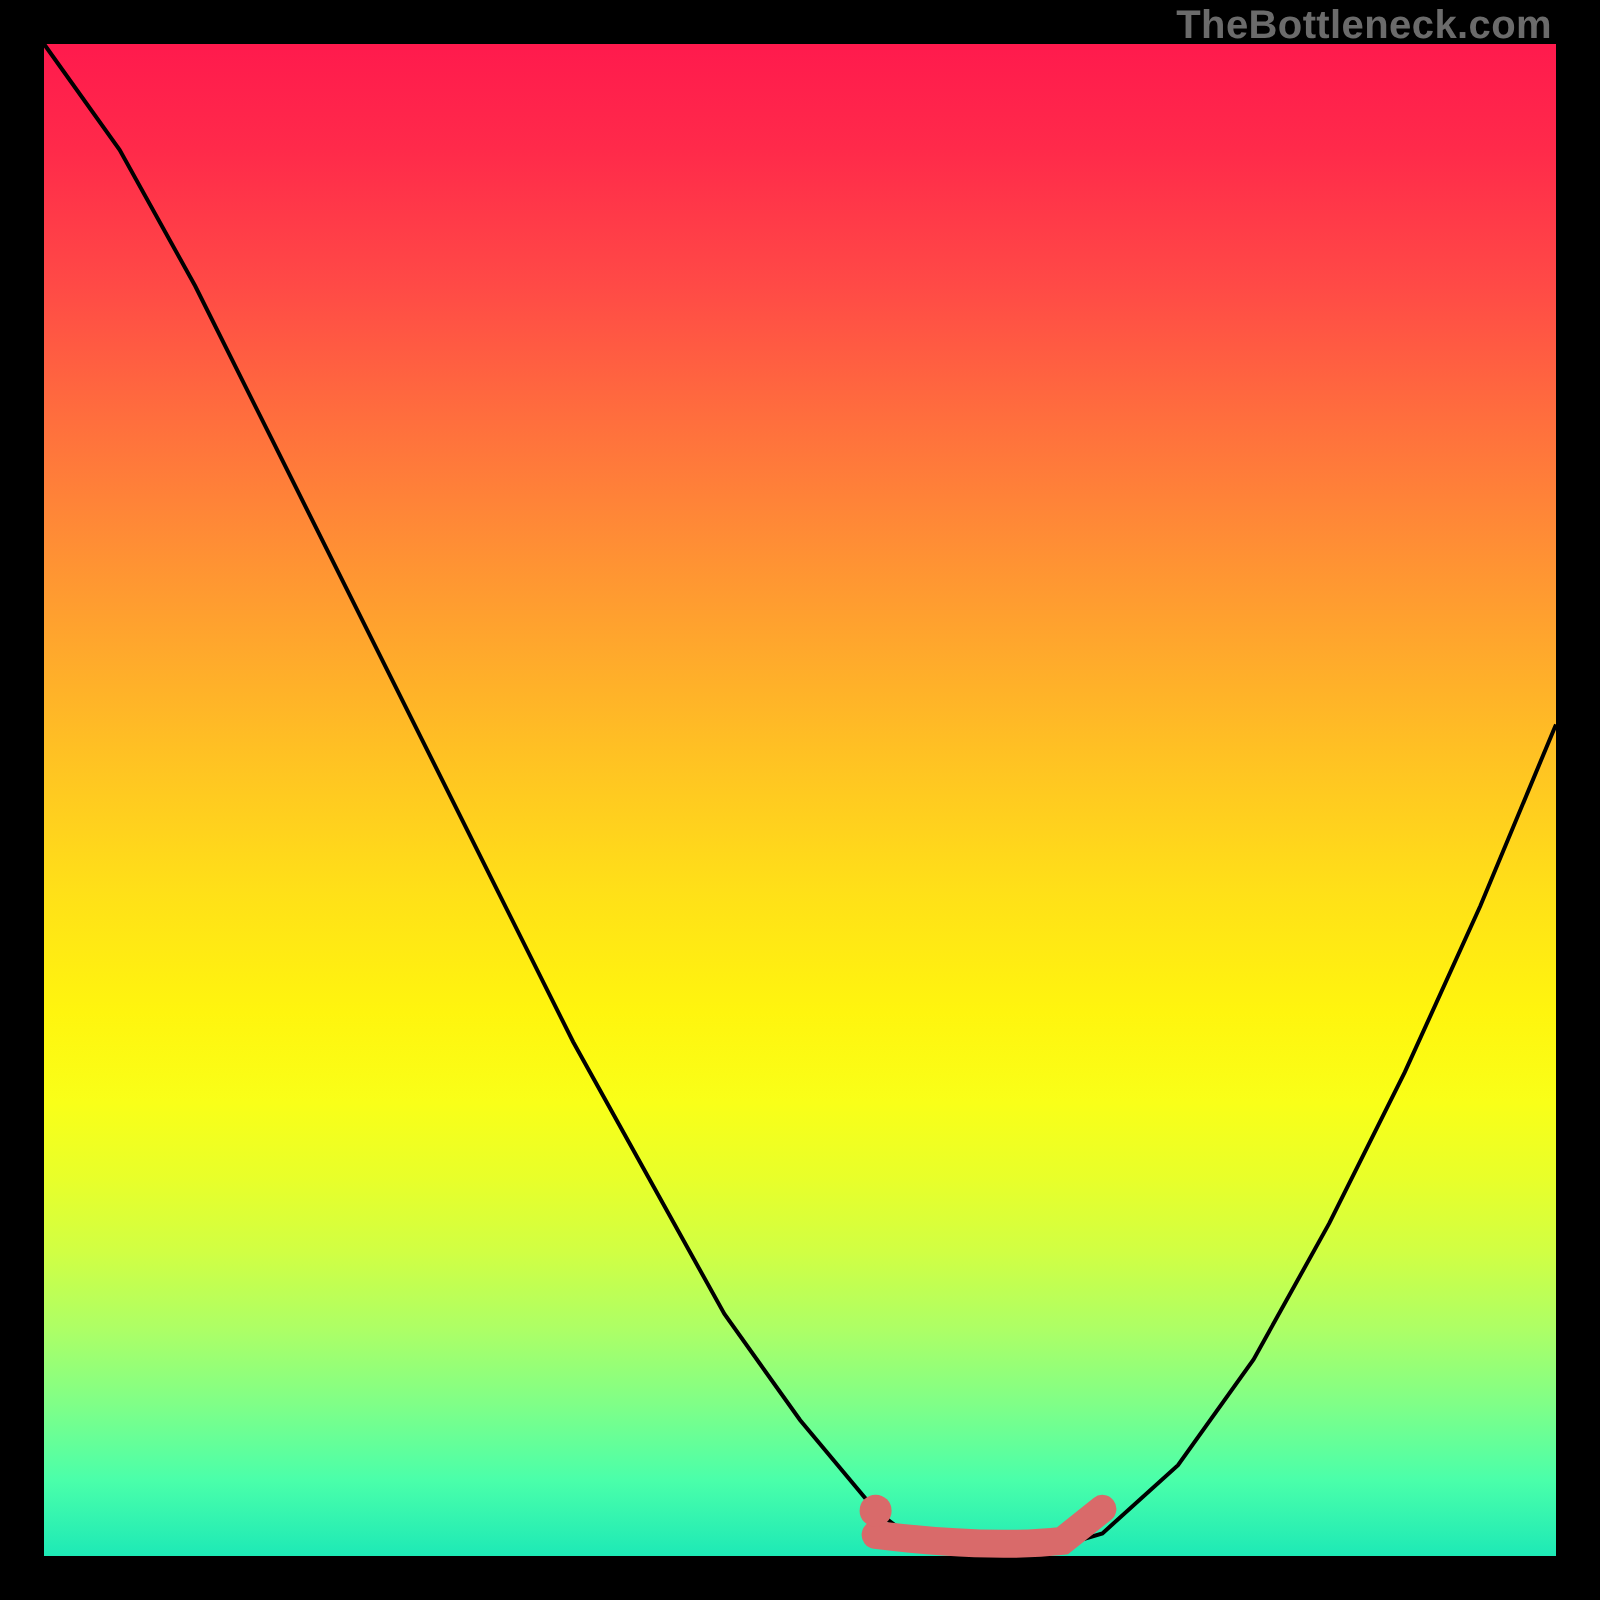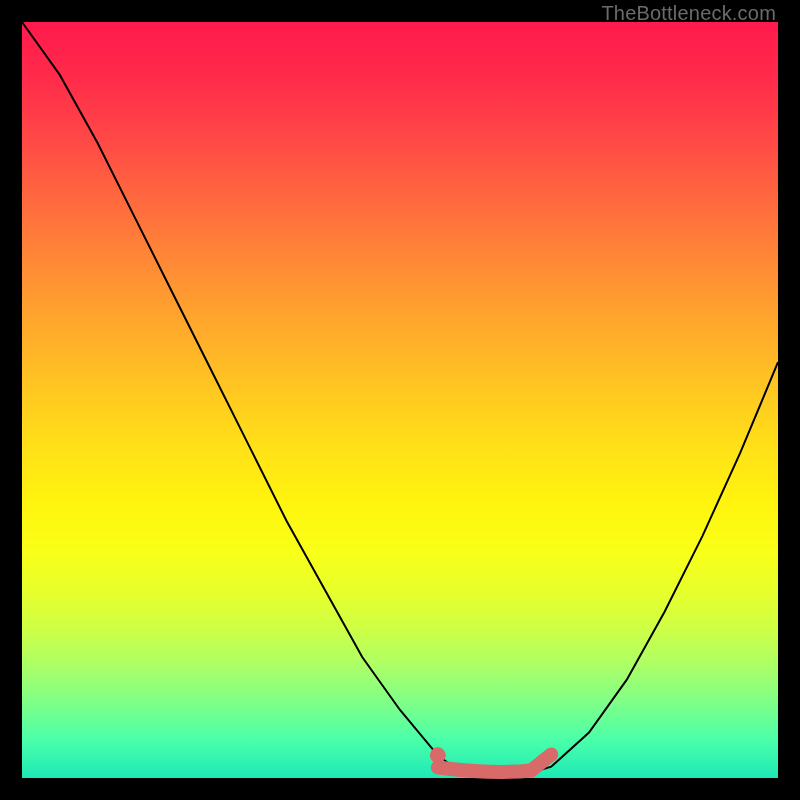--- a/index.html
+++ b/index.html
@@ -36,21 +36,21 @@
       #4affaa 95%,
       #1de9b6 100%
     );
   }
   .watermark {
     position: absolute;
     top: 2px;
     right: 24px;
     font-size: 20px;
     color: #6b6b6b;
-    font-weight: 400;
+    font-weight: 700;
     letter-spacing: 0.2px;
   }
   svg.curve {
     position: absolute;
     left: 0; top: 0;
     width: 100%;
     height: 100%;
     overflow: visible;
   }
   .curve-path {

